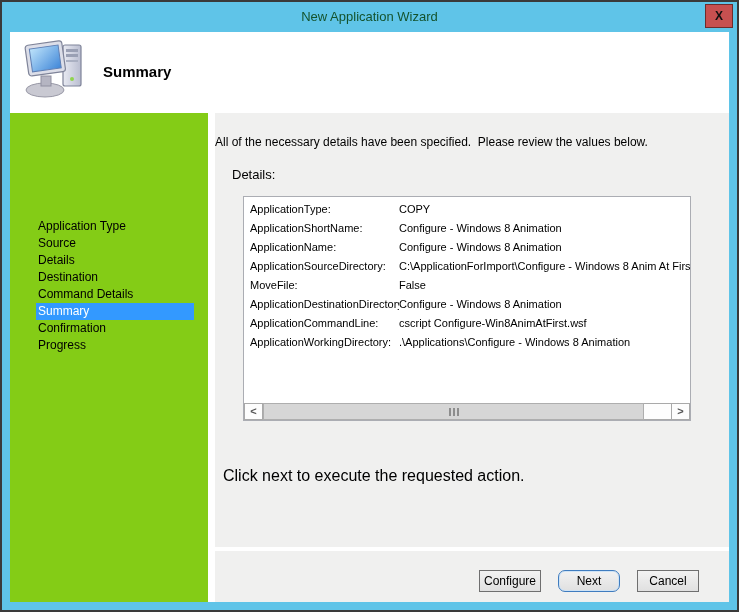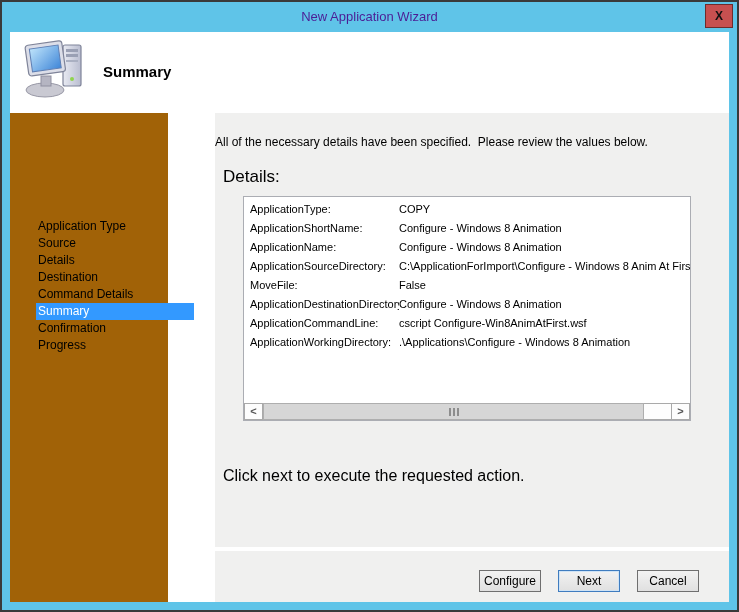--- a/index.html
+++ b/index.html
@@ -12,21 +12,21 @@
     border:2px solid #3a3a3a;
     font-family:"Liberation Sans", sans-serif;
     color:#000;
     overflow:hidden;
   }
 
   
   .titlebar { position:absolute; top:0; left:0; right:0; height:30px; }
   .titlebar-text {
     display:block; text-align:center; line-height:30px;
-    font-size:13px; color:#4c1d95;
+    font-size:13px; color:#14532d;
   }
   .close-btn {
     position:absolute; top:2px; right:4px;
     width:28px; height:24px;
     background:#c75050; border:1px solid #6e2c2c;
     display:flex; align-items:center; justify-content:center;
     cursor:default;
   }
   .close-btn span { font-size:12px; font-weight:bold; color:#101010; line-height:1; }
 
@@ -36,37 +36,37 @@
     background:#ffffff;
   }
 
   
   .header { position:absolute; top:0; left:0; right:0; height:81px; background:#ffffff; }
   .header-icon { position:absolute; left:13px; top:8px; width:68px; height:58px; }
   .header-title { position:absolute; left:93px; top:31px; font-size:15px; font-weight:bold; }
 
   
   .sidebar {
-    position:absolute; left:0; top:81px; width:158px; bottom:0;
-    background:#a16207;
+    position:absolute; left:0; top:81px; width:198px; bottom:0;
+    background:#84cc16;
   }
   .steps { position:absolute; left:26px; top:105px; width:158px; margin:0; padding:0; list-style:none; }
   .steps li {
     height:17px; line-height:16px; font-size:12px; padding-left:2px;
     white-space:nowrap;
   }
   .steps li.selected { background:#3399ff; color:#ffffff; }
 
   
   .content {
     position:absolute; left:205px; top:81px; right:0; height:434px;
     background:#f0f0ef;
   }
   .intro { position:absolute; left:0; top:22px; font-size:12px; white-space:pre-wrap; }
-  .details-label { position:absolute; left:8px; top:54px; font-size:17px; }
+  .details-label { position:absolute; left:17px; top:54px; font-size:13px; }
 
   .listbox {
     position:absolute; left:28px; top:83px; width:448px; height:225px;
     background:#ffffff; border:1px solid #abadb3;
   }
   .rows { position:absolute; top:3px; left:0; right:0; }
   .row { display:flex; height:19px; line-height:18px; font-size:11px; white-space:nowrap; }
   .row .k { width:155px; flex:0 0 155px; padding-left:6px; overflow:hidden; }
   .row .v { flex:1; overflow:hidden; }
 
@@ -96,21 +96,21 @@
   }
   .btn {
     position:absolute; top:19px; width:62px; height:22px;
     background:linear-gradient(#f2f2f2,#e0e0e0);
     border:1px solid #6f6f6f;
     font-size:12px; font-family:"Liberation Sans", sans-serif;
     text-align:center; line-height:20px; padding:0;
   }
   .btn.focused { border:1px solid #3f7cbf; box-shadow:inset 0 0 0 1px #cfe3f5; }
   .btn-previous { left:264px; }
-  .btn-next { left:343px; }
+  .btn-next { left:343px;border-radius:7px; }
   .btn-cancel { left:422px; }
 </style>
 </head>
 <body>
 
 <div class="window">
 
   <div class="titlebar">
     <span class="titlebar-text">New Application Wizard</span>
     <div class="close-btn">

